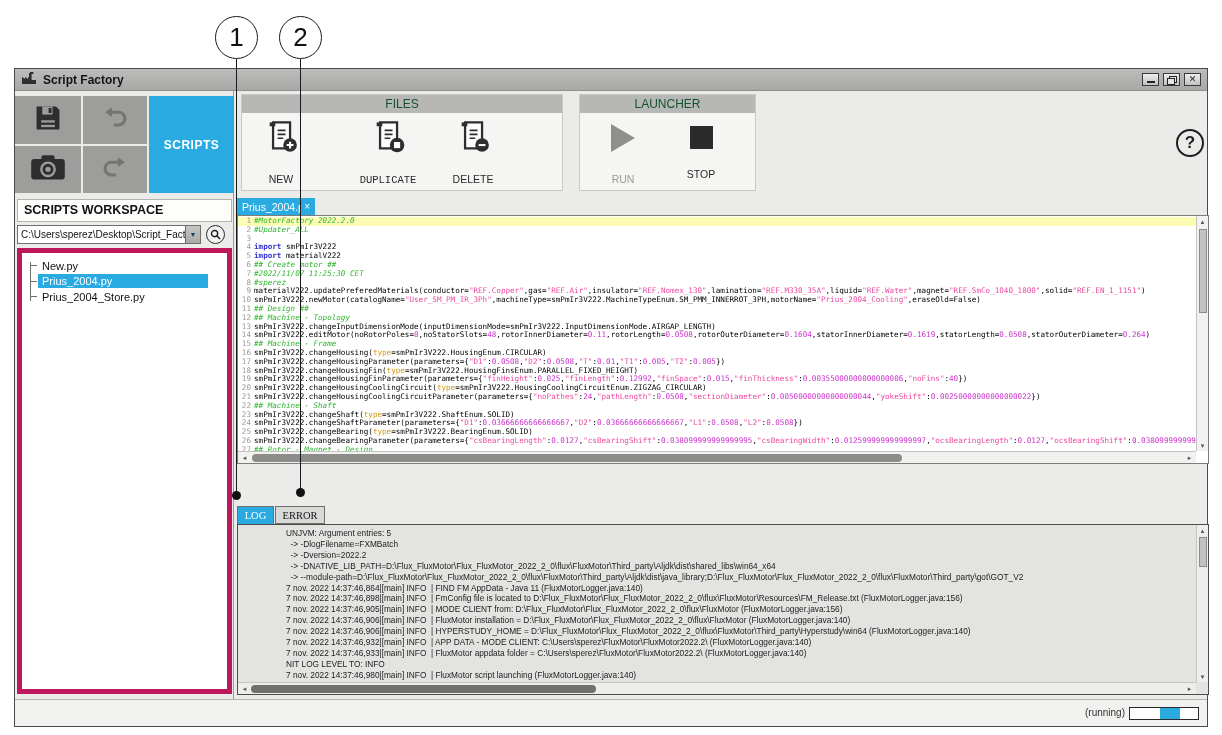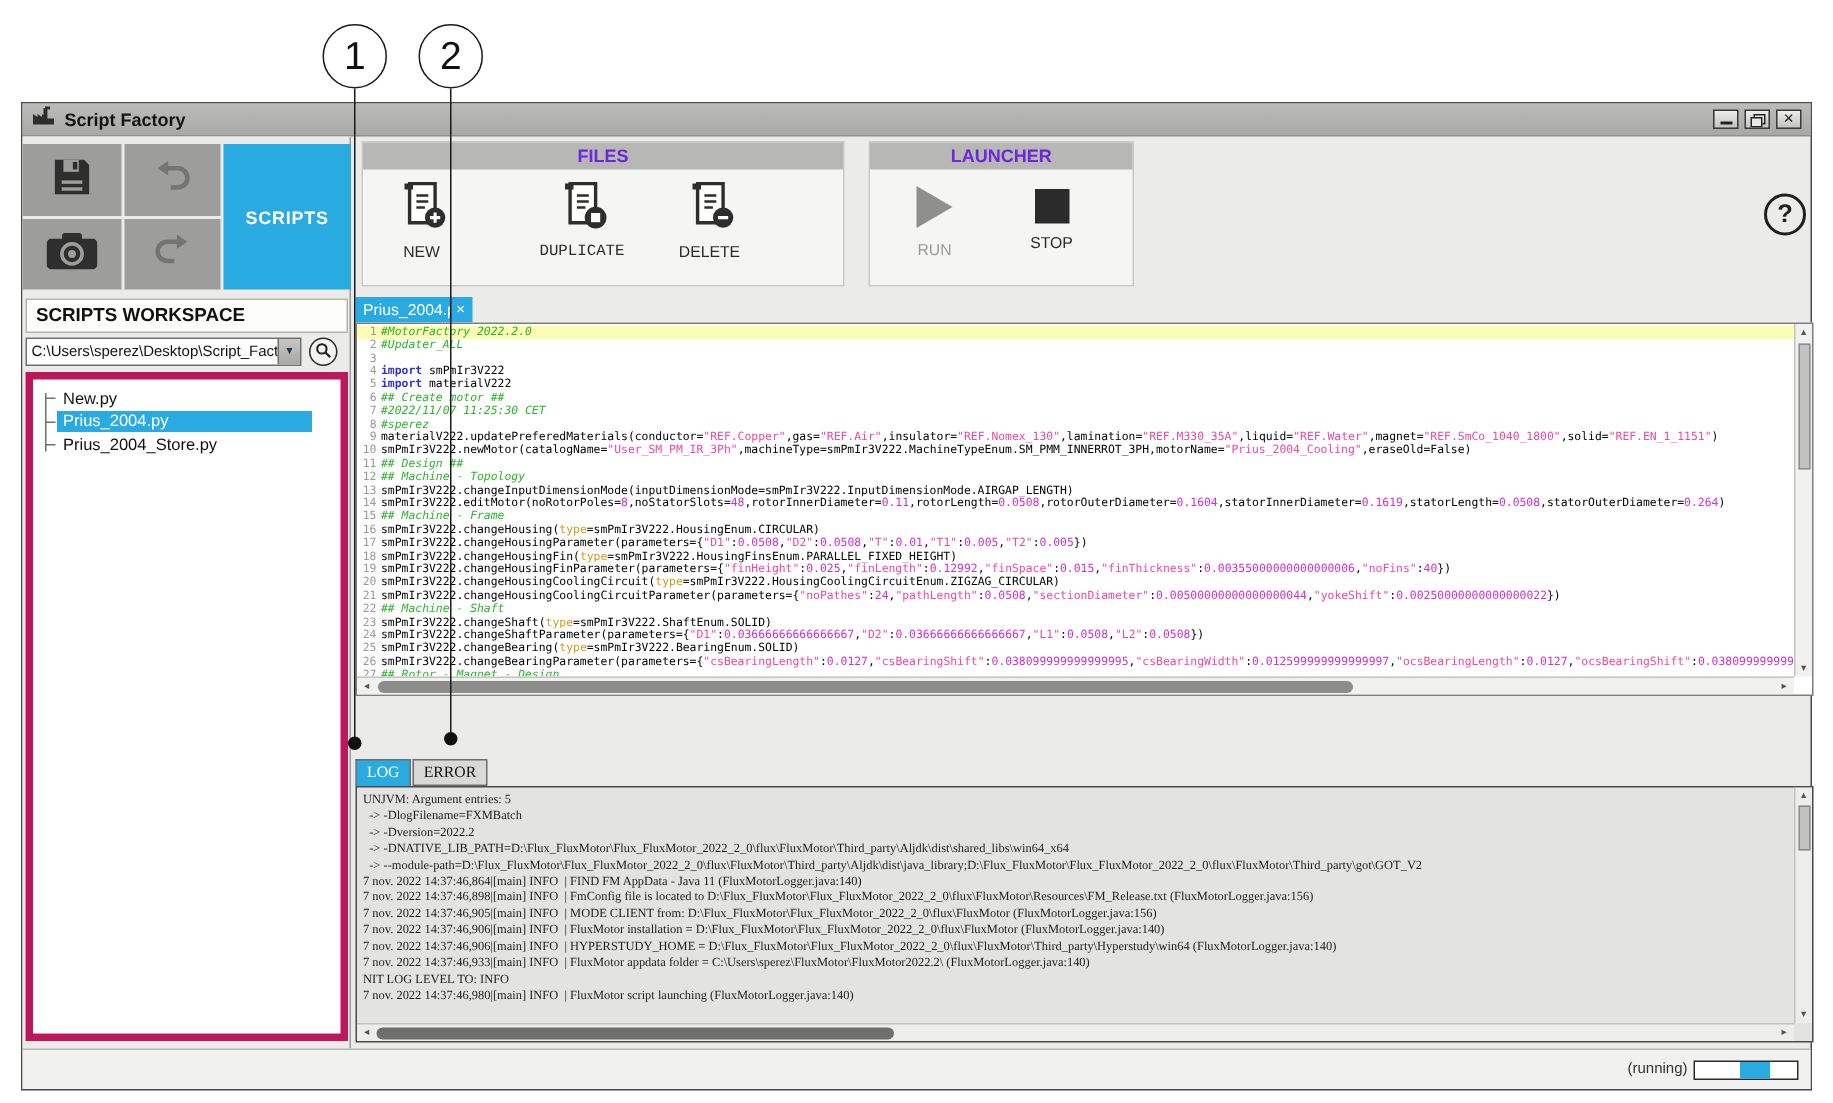--- a/index.html
+++ b/index.html
@@ -50,22 +50,22 @@
     box-sizing:border-box;padding-top:5px;}
   .tree-guide{position:absolute;left:8px;top:9px;height:39px;border-left:1px solid #6f6f6d;}
   .tree-item{display:flex;align-items:center;height:15.6px;font-size:11px;}
   .tick{flex:none;width:7px;height:1px;background:#6f6f6d;margin-left:8px;}
   .tree-label{padding:1px 4px;margin-left:1px;white-space:nowrap;}
   .tree-item.selected .tree-label{background:var(--accent,#29abe2);color:#fff;width:162px;}
   
   .right-area{position:absolute;left:220px;top:22px;right:0;bottom:27px;}
   .group{position:absolute;top:3px;height:97px;background:#f5f5f3;border:1px solid #c9c9c7;box-sizing:border-box;}
   .g-files{left:6px;width:322px;} .g-launcher{left:344px;width:177px;}
-  .group-header{height:18px;background:#b7b7b5;font-size:12px;font-weight:bold;text-align:center;line-height:18px;color:#6d28d9;}
-  .ribbon-btn{position:absolute;top:24px;display:flex;flex-direction:column;align-items:center;gap:4px;}
+  .group-header{height:18px;background:#b7b7b5;font-size:12px;font-weight:normal;text-align:center;line-height:18px;color:#14532d;}
+  .ribbon-btn{position:absolute;top:24px;display:flex;flex-direction:column;align-items:center;gap:16px;}
   .ribbon-label{font-size:10.5px;color:#2a2a2a;}
   .ribbon-btn.disabled .ribbon-label{color:#9a9a98;}
   .rb-new{left:8px;width:62px;} .rb-dup{left:104px;width:84px;font-family:Liberation Mono, monospace;} .rb-del{left:196px;width:70px;}
   .rb-run{left:14px;width:58px;} .rb-stop{left:92px;width:58px;}
   .play-tri{width:0;height:0;border-left:24px solid #8f8f8d;border-top:14px solid transparent;border-bottom:14px solid transparent;margin:5px 0;}
   .stop-sq{width:23px;height:23px;background:#2b2b2b;margin:7px 0 3px;}
   .help-btn{position:absolute;left:941px;top:38px;width:28px;height:28px;border:2.6px solid #1f1f1f;border-radius:50%;
     box-sizing:border-box;display:flex;align-items:center;justify-content:center;font-size:17px;font-weight:bold;color:#1f1f1f;background:#ebebe9;}
   
   .editor-tab{position:absolute;left:2px;top:107px;width:78px;height:17px;background:var(--accent,#29abe2);color:#fff;
@@ -92,21 +92,21 @@
   .hthumb{position:absolute;top:2px;height:8px;border-radius:4px;}
   .editor .hthumb{left:14px;width:650px;background:#8c8c8a;}
   
   .log-tab{position:absolute;top:415px;height:18px;font-size:10.5px;display:flex;align-items:center;justify-content:center;
     border:1px solid #6f6f6d;box-sizing:border-box;font-family:Liberation Serif, serif;}
   .log-tab.sel{left:2px;width:37px;background:var(--accent,#29abe2);color:#fff;border-bottom:none;}
   .log-tab.unsel{left:40px;width:50px;background:#d9d9d7;color:#141414;}
   .log-box{position:absolute;left:2px;top:433px;width:972px;height:171px;background:#e3e3e1;border:1px solid #4c4c4a;
     box-sizing:border-box;overflow:hidden;}
   .log-lines{position:absolute;left:4px;top:3px;right:13px;bottom:12px;overflow:hidden;}
-  .log-line{font-family:Liberation Serif, serif;font-size:8.3px;line-height:10.9px;white-space:pre;color:#1c1c1c;}
+  .log-line{font-family:Liberation Sans, sans-serif;font-size:8.3px;line-height:10.9px;white-space:pre;color:#1c1c1c;margin-left:44px;}
   .log-box .vscroll{bottom:12px;background:#ededeb;}
   .log-box .hscroll{background:#ededeb;}
   .log-box .vthumb{top:12px;height:30px;}
   .log-box .hthumb{left:13px;width:345px;background:#6f6f6d;}
   
   .status-bar{position:absolute;left:0;right:0;bottom:0;height:27px;background:#f1f1ef;border-top:1px solid #b3b3b1;box-sizing:border-box;}
   .running-label{position:absolute;right:82px;top:7px;font-size:10px;color:#333;}
   .progress{position:absolute;right:8px;top:7px;width:70px;height:13px;background:#fff;border:1px solid #2a2a2a;box-sizing:border-box;}
   .progress-chunk{position:absolute;left:44%;top:0;bottom:0;width:29%;background:var(--accent,#29abe2);}
 </style>
@@ -333,20 +333,21 @@
             <div class="log-line">UNJVM: Argument entries: 5</div>
             <div class="log-line">  -&gt; -DlogFilename=FXMBatch</div>
             <div class="log-line">  -&gt; -Dversion=2022.2</div>
             <div class="log-line">  -&gt; -DNATIVE_LIB_PATH=D:\Flux_FluxMotor\Flux_FluxMotor_2022_2_0\flux\FluxMotor\Third_party\Aljdk\dist\shared_libs\win64_x64</div>
             <div class="log-line">  -&gt; --module-path=D:\Flux_FluxMotor\Flux_FluxMotor_2022_2_0\flux\FluxMotor\Third_party\Aljdk\dist\java_library;D:\Flux_FluxMotor\Flux_FluxMotor_2022_2_0\flux\FluxMotor\Third_party\got\GOT_V2</div>
             <div class="log-line">7 nov. 2022 14:37:46,864|[main] INFO  | FIND FM AppData - Java 11 (FluxMotorLogger.java:140)</div>
             <div class="log-line">7 nov. 2022 14:37:46,898|[main] INFO  | FmConfig file is located to D:\Flux_FluxMotor\Flux_FluxMotor_2022_2_0\flux\FluxMotor\Resources\FM_Release.txt (FluxMotorLogger.java:156)</div>
             <div class="log-line">7 nov. 2022 14:37:46,905|[main] INFO  | MODE CLIENT from: D:\Flux_FluxMotor\Flux_FluxMotor_2022_2_0\flux\FluxMotor (FluxMotorLogger.java:156)</div>
             <div class="log-line">7 nov. 2022 14:37:46,906|[main] INFO  | FluxMotor installation = D:\Flux_FluxMotor\Flux_FluxMotor_2022_2_0\flux\FluxMotor (FluxMotorLogger.java:140)</div>
             <div class="log-line">7 nov. 2022 14:37:46,906|[main] INFO  | HYPERSTUDY_HOME = D:\Flux_FluxMotor\Flux_FluxMotor_2022_2_0\flux\FluxMotor\Third_party\Hyperstudy\win64 (FluxMotorLogger.java:140)</div>
+            <div class="log-line">7 nov. 2022 14:37:46,932|[main] INFO  | APP DATA - MODE CLIENT: C:\Users\sperez\FluxMotor\FluxMotor2022.2\ (FluxMotorLogger.java:140)</div>
             <div class="log-line">7 nov. 2022 14:37:46,933|[main] INFO  | FluxMotor appdata folder = C:\Users\sperez\FluxMotor\FluxMotor2022.2\ (FluxMotorLogger.java:140)</div>
             <div class="log-line">NIT LOG LEVEL TO: INFO</div>
             <div class="log-line">7 nov. 2022 14:37:46,980|[main] INFO  | FluxMotor script launching (FluxMotorLogger.java:140)</div>
           </div>
         <div class="vscroll">
           <div class="sb-arrow up">▴</div>
           <div class="vthumb"></div>
           <div class="sb-arrow down">▾</div>
         </div>
         <div class="hscroll">

